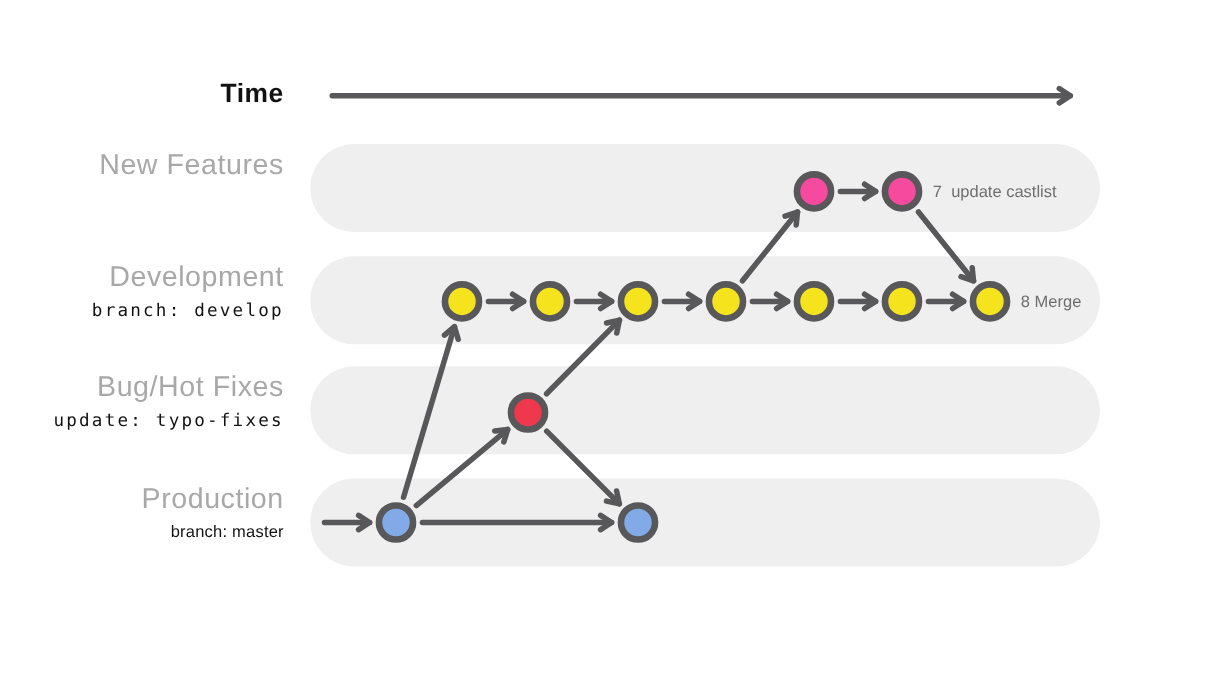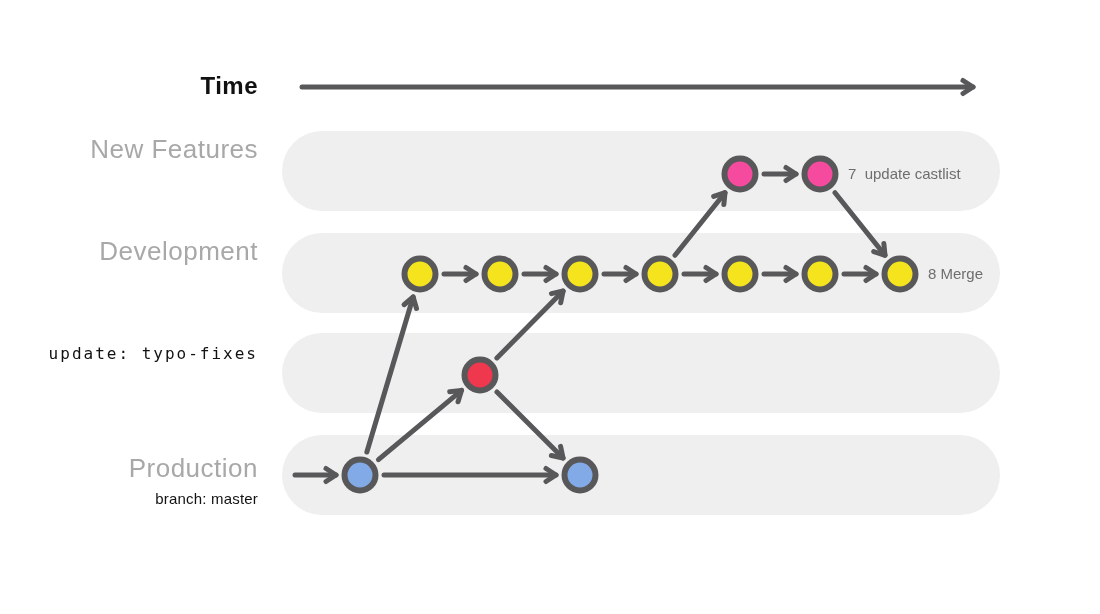--- a/index.html
+++ b/index.html
@@ -10,21 +10,21 @@
   .time-label{
     position:absolute; top:72px; left:0; width:258px; text-align:right;
     font-size:24px; font-weight:bold; color:#111111; letter-spacing:0.5px;
   }
   .lane{
     position:absolute; left:282px; width:718px; height:80px;
     background:#efefef; border-radius:40px;
   }
   .lane-0{top:131px}.lane-1{top:233px}.lane-2{top:333px}.lane-3{top:435px}
   .lane-label{position:absolute; left:0; width:258px; text-align:right;}
-  .ll-0{top:135px}.ll-1{top:237px}.ll-2{top:337px}.ll-3{top:454px}
+  .ll-0{top:135px}.ll-1{top:237px}.ll-2{top:337px}.ll-3{top:439px}
   .lane-title{
     font-size:26px; line-height:28px; color:#a8a8a8; letter-spacing:0.5px;
   }
   .lane-branch{
     margin-top:8px; font-family:"DejaVu Sans Mono", monospace;
     font-size:16px; line-height:18px; color:#121212; letter-spacing:2px;
   }
   .lane-branch.sans{
     font-family:"Liberation Sans", sans-serif; font-size:15px; letter-spacing:0.2px;
   }
@@ -44,22 +44,24 @@
   <div class="lane lane-0"></div>
   <div class="lane lane-1"></div>
   <div class="lane lane-2"></div>
   <div class="lane lane-3"></div>
 
   <div class="lane-label ll-0">
     <div class="lane-title">New Features</div>
   </div>
   <div class="lane-label ll-1">
     <div class="lane-title">Development</div>
+    <div class="lane-branch">branch: develop</div>
   </div>
   <div class="lane-label ll-2">
+    <div class="lane-title">Bug/Hot Fixes</div>
     <div class="lane-branch">update: typo-fixes</div>
   </div>
   <div class="lane-label ll-3">
     <div class="lane-title">Production</div>
     <div class="lane-branch sans">branch: master</div>
   </div>
 
   <svg class="overlay" width="1100" height="614" viewBox="0 0 1100 614">
     <defs>
       <marker id="arrowhead" viewBox="0 0 20 20" markerWidth="20" markerHeight="20" refX="14" refY="10" orient="auto" markerUnits="userSpaceOnUse">

